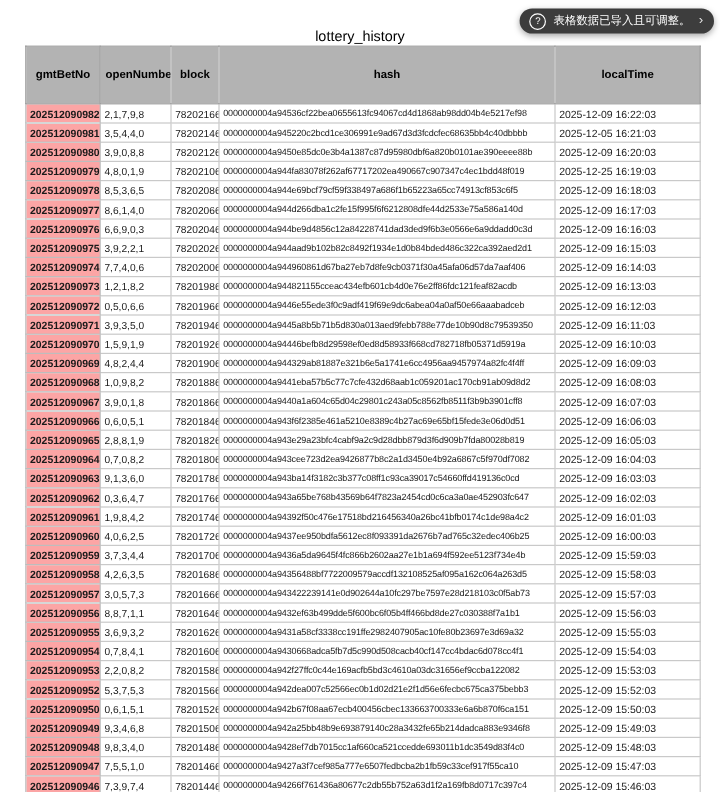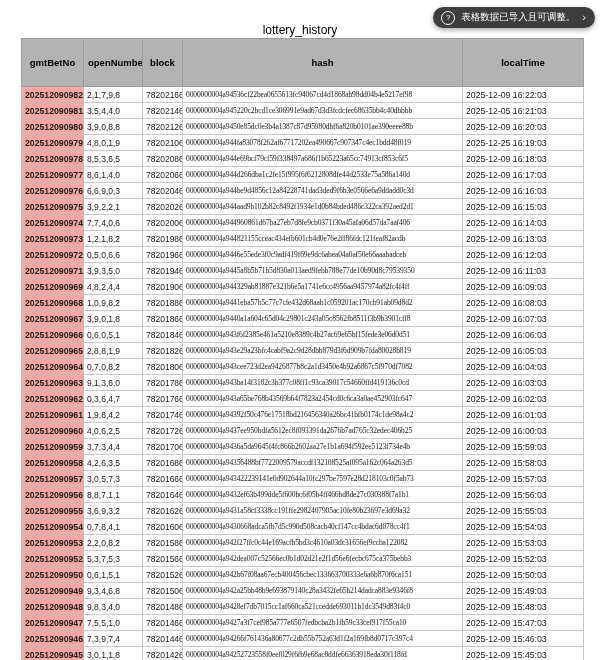--- a/index.html
+++ b/index.html
@@ -39,21 +39,21 @@
     text-align:center;padding:16px 4px;height:15px;
     overflow:hidden;white-space:nowrap;
   }
   td{
     border:1px solid #c9c9c9;background:#ffffff;
     font-size:8.5px;color:#1a1a1a;
     padding:0 3px;height:15px;
     overflow:hidden;white-space:nowrap;
   }
   td.col0{background:#fca5a5;font-weight:bold;font-size:8.7px;border-color:#bdbdbd;}
-  td.col3{font-size:7.5px;letter-spacing:-0.1px;font-family:Liberation Serif, serif;}
+  td.col3{font-size:7.5px;letter-spacing:-0.1px;}
   td.col4{font-size:8.7px;}
 </style>
 </head>
 <body>
 
 <div class="tooltip-pill">
   <span class="help-icon">?</span>
   <span>表格数据已导入且可调整。</span>
   <span class="pill-chevron">›</span>
 </div>
@@ -156,20 +156,27 @@
         <td class="col4">2025-12-09 16:12:03</td>
       </tr>
       <tr>
         <td class="col0">202512090971</td>
         <td class="col1">3,9,3,5,0</td>
         <td class="col2">78201946</td>
         <td class="col3">0000000004a9445a8b5b71b5d830a013aed9febb788e77de10b90d8c79539350</td>
         <td class="col4">2025-12-09 16:11:03</td>
       </tr>
       <tr>
+        <td class="col0">202512090970</td>
+        <td class="col1">1,5,9,1,9</td>
+        <td class="col2">78201926</td>
+        <td class="col3">0000000004a94446befb8d29598ef0ed8d58933f668cd782718fb05371d5919a</td>
+        <td class="col4">2025-12-09 16:10:03</td>
+      </tr>
+      <tr>
         <td class="col0">202512090969</td>
         <td class="col1">4,8,2,4,4</td>
         <td class="col2">78201906</td>
         <td class="col3">0000000004a944329ab81887e321b6e5a1741e6cc4956aa9457974a82fc4f4ff</td>
         <td class="col4">2025-12-09 16:09:03</td>
       </tr>
       <tr>
         <td class="col0">202512090968</td>
         <td class="col1">1,0,9,8,2</td>
         <td class="col2">78201886</td>

